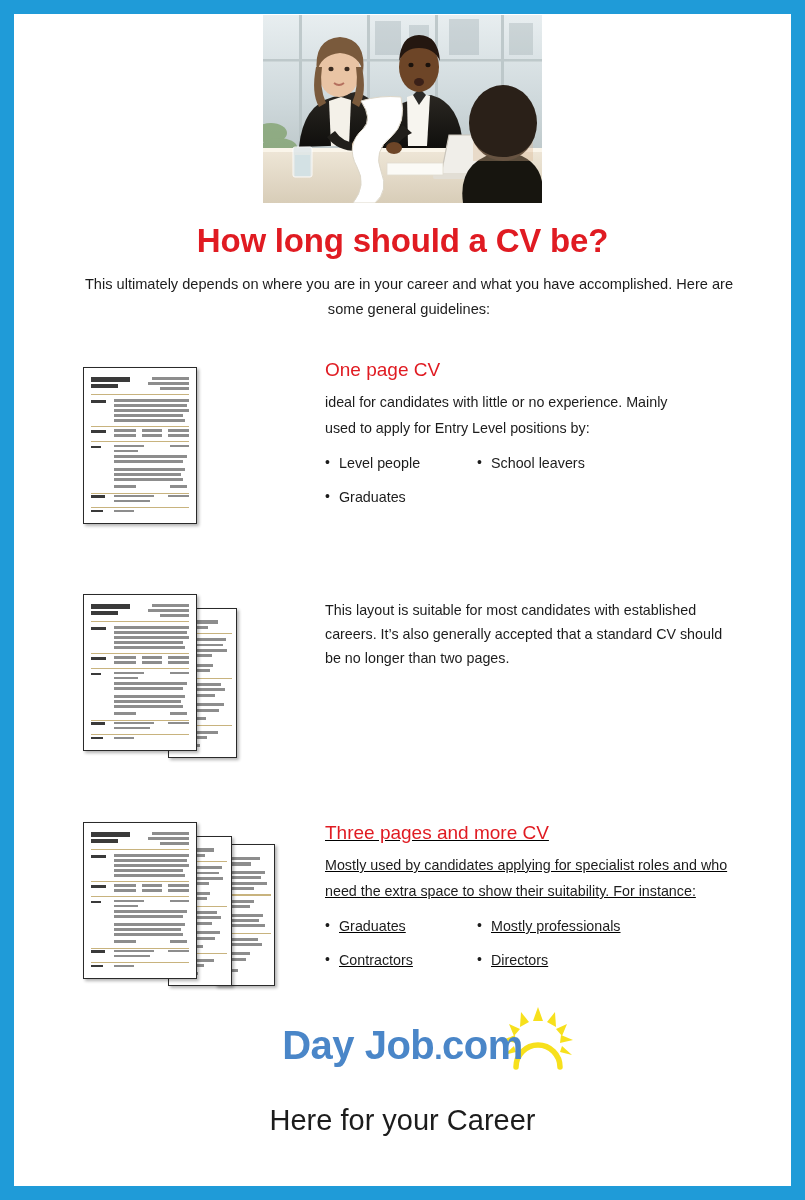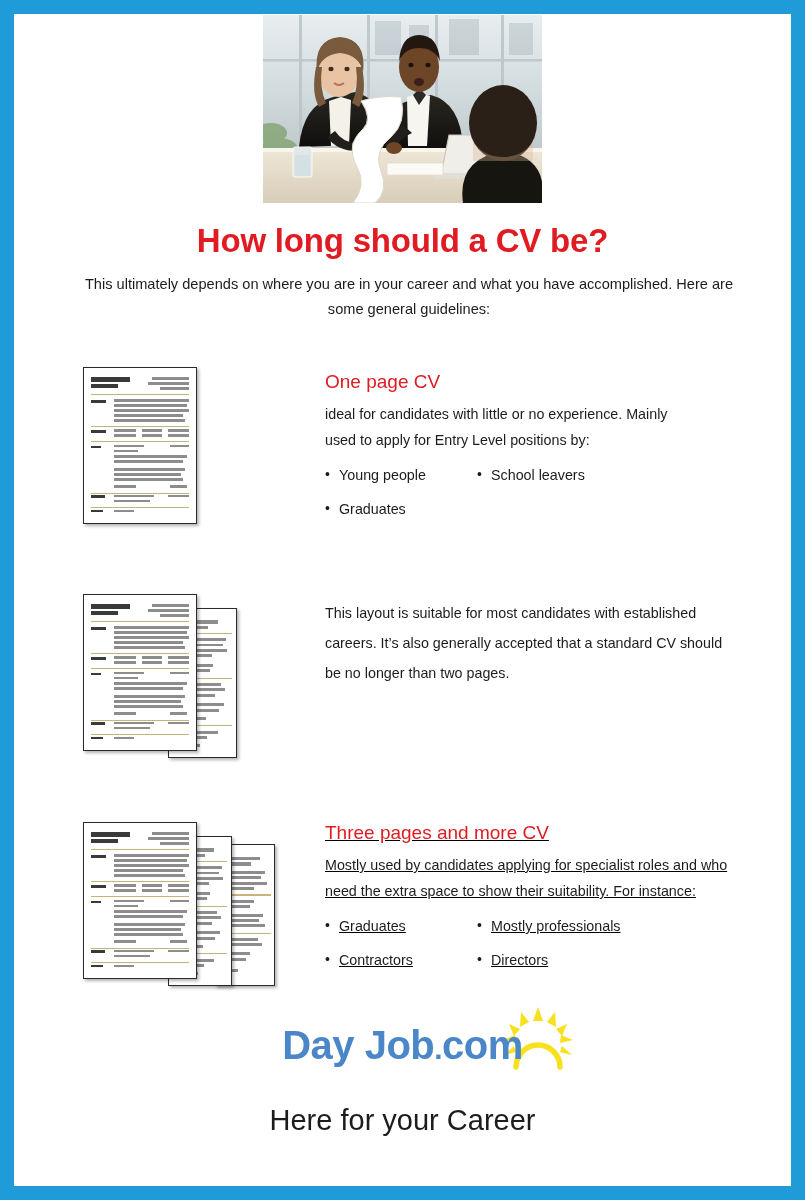--- a/index.html
+++ b/index.html
@@ -248,25 +248,25 @@
             <div class="gblk" style="left:24%;top:84.5%;width:40%;height:1.8%;"></div>
             <div class="gblk" style="left:78%;top:84.5%;width:22%;height:1.8%;"></div>
             <div class="gblk" style="left:24%;top:88%;width:36%;height:1.8%;"></div>
             <div class="rule" style="top:93%;"></div>
             <div class="blk" style="left:0;top:95%;width:12%;height:1.8%;"></div>
             <div class="gblk" style="left:24%;top:95%;width:20%;height:1.6%;"></div>
           </div>
         </div>
       </div>
 
-      <div class="sec-body" style="left:311px;top:12px;width:430px;">
+      <div class="sec-body" style="left:311px;top:0;width:430px;">
         <h2 class="sec-head">One page CV</h2>
         <p class="sec-para" style="width:375px;">ideal for candidates with little or no experience. Mainly used to apply for Entry Level positions by:</p>
         <ul class="bullets">
-          <li>Young people</li>
+          <li>Level people</li>
           <li>School leavers</li>
           <li>Graduates</li>
         </ul>
       </div>
     </div>
 
     <div class="section" style="left:0;top:572px;width:100%;height:180px;">
       <div class="cvstack" style="position:absolute;left:69px;top:8px;width:210px;height:165px;">
 
         <div class="cvpage" style="left:85px;top:14px;width:67px;height:148px;">
@@ -334,21 +334,21 @@
             <div class="gblk" style="left:78%;top:84.5%;width:22%;height:1.8%;"></div>
             <div class="gblk" style="left:24%;top:88%;width:36%;height:1.8%;"></div>
             <div class="rule" style="top:93%;"></div>
             <div class="blk" style="left:0;top:95%;width:12%;height:1.8%;"></div>
             <div class="gblk" style="left:24%;top:95%;width:20%;height:1.6%;"></div>
           </div>
         </div>
       </div>
 
       <div class="sec-body" style="left:311px;top:12px;width:430px;">
-        <p class="sec-para" style="width:400px;line-height:30px;">This layout is suitable for most candidates with established careers. It’s also generally accepted that a standard CV should be no longer than two pages.</p>
+        <p class="sec-para" style="width:400px;line-height:24px;">This layout is suitable for most candidates with established careers. It’s also generally accepted that a standard CV should be no longer than two pages.</p>
       </div>
     </div>
 
     <div class="section" style="left:0;top:800px;width:100%;height:185px;">
       <div class="cvstack" style="position:absolute;left:69px;top:8px;width:230px;height:170px;">
 
         <div class="cvpage" style="left:132px;top:22px;width:58px;height:140px;">
           <div class="inner">
             <div class="gblk" style="left:6%;top:5%;width:74%;height:2.6%;"></div>
             <div class="gblk" style="left:6%;top:9%;width:56%;height:2.6%;"></div>

